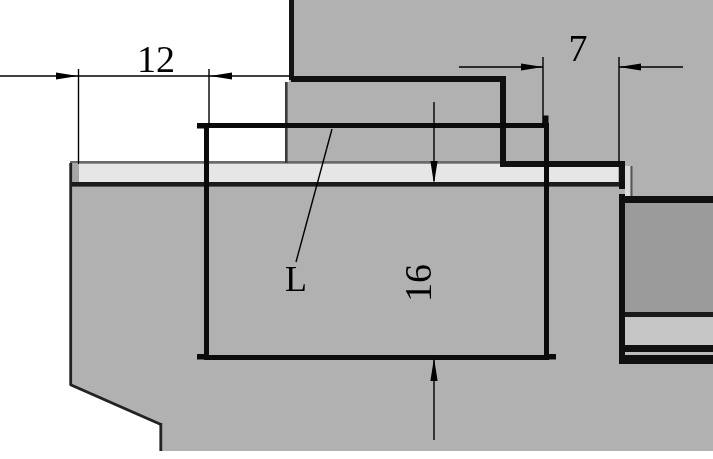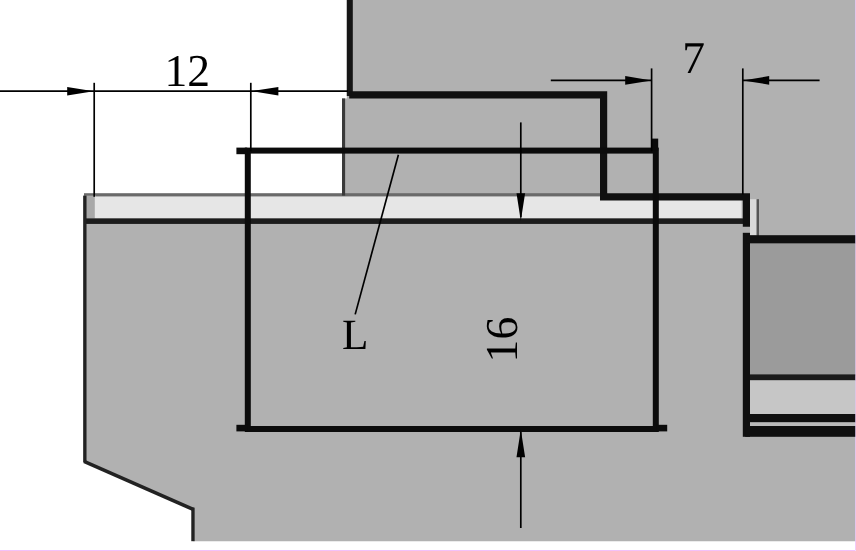--- a/index.html
+++ b/index.html
@@ -1,20 +1,20 @@
 <!DOCTYPE html>
 <html><head>
 <meta charset="utf-8">
 <title>Technical Section Drawing</title>
 <style>
   html,body{margin:0;padding:0;background:#fff;}
   .canvas{
     position:relative;
     width:713px;height:459px;
-    background:#d946ef;
+    background:#b91c1c;
     overflow:hidden;
   }
   svg{display:block;}
   .dim-line{stroke:#000;stroke-width:1.4;fill:none;}
   .arrow{fill:#000;stroke:none;}
   .dim-text{
     font-family:"Liberation Serif","DejaVu Serif",serif;
     font-size:38px;
     fill:#000;
   }

